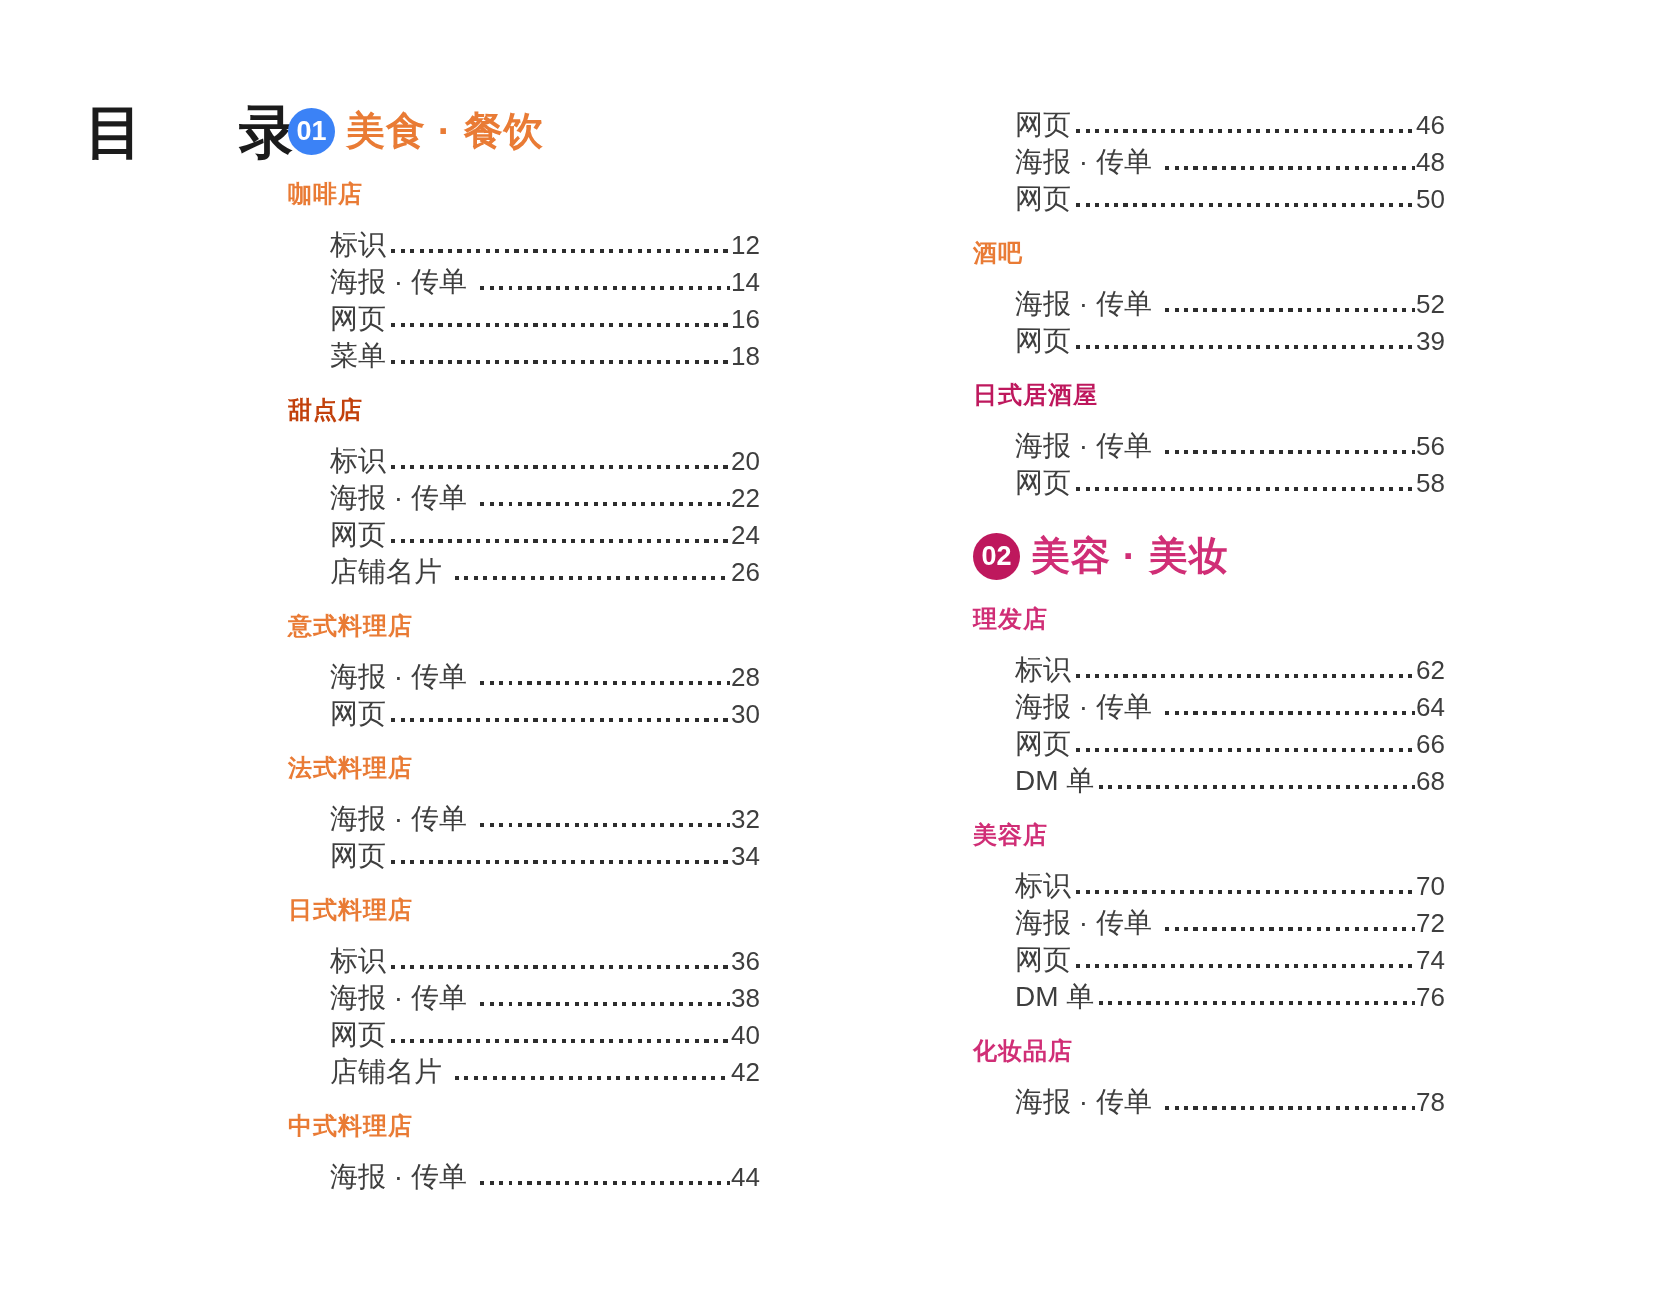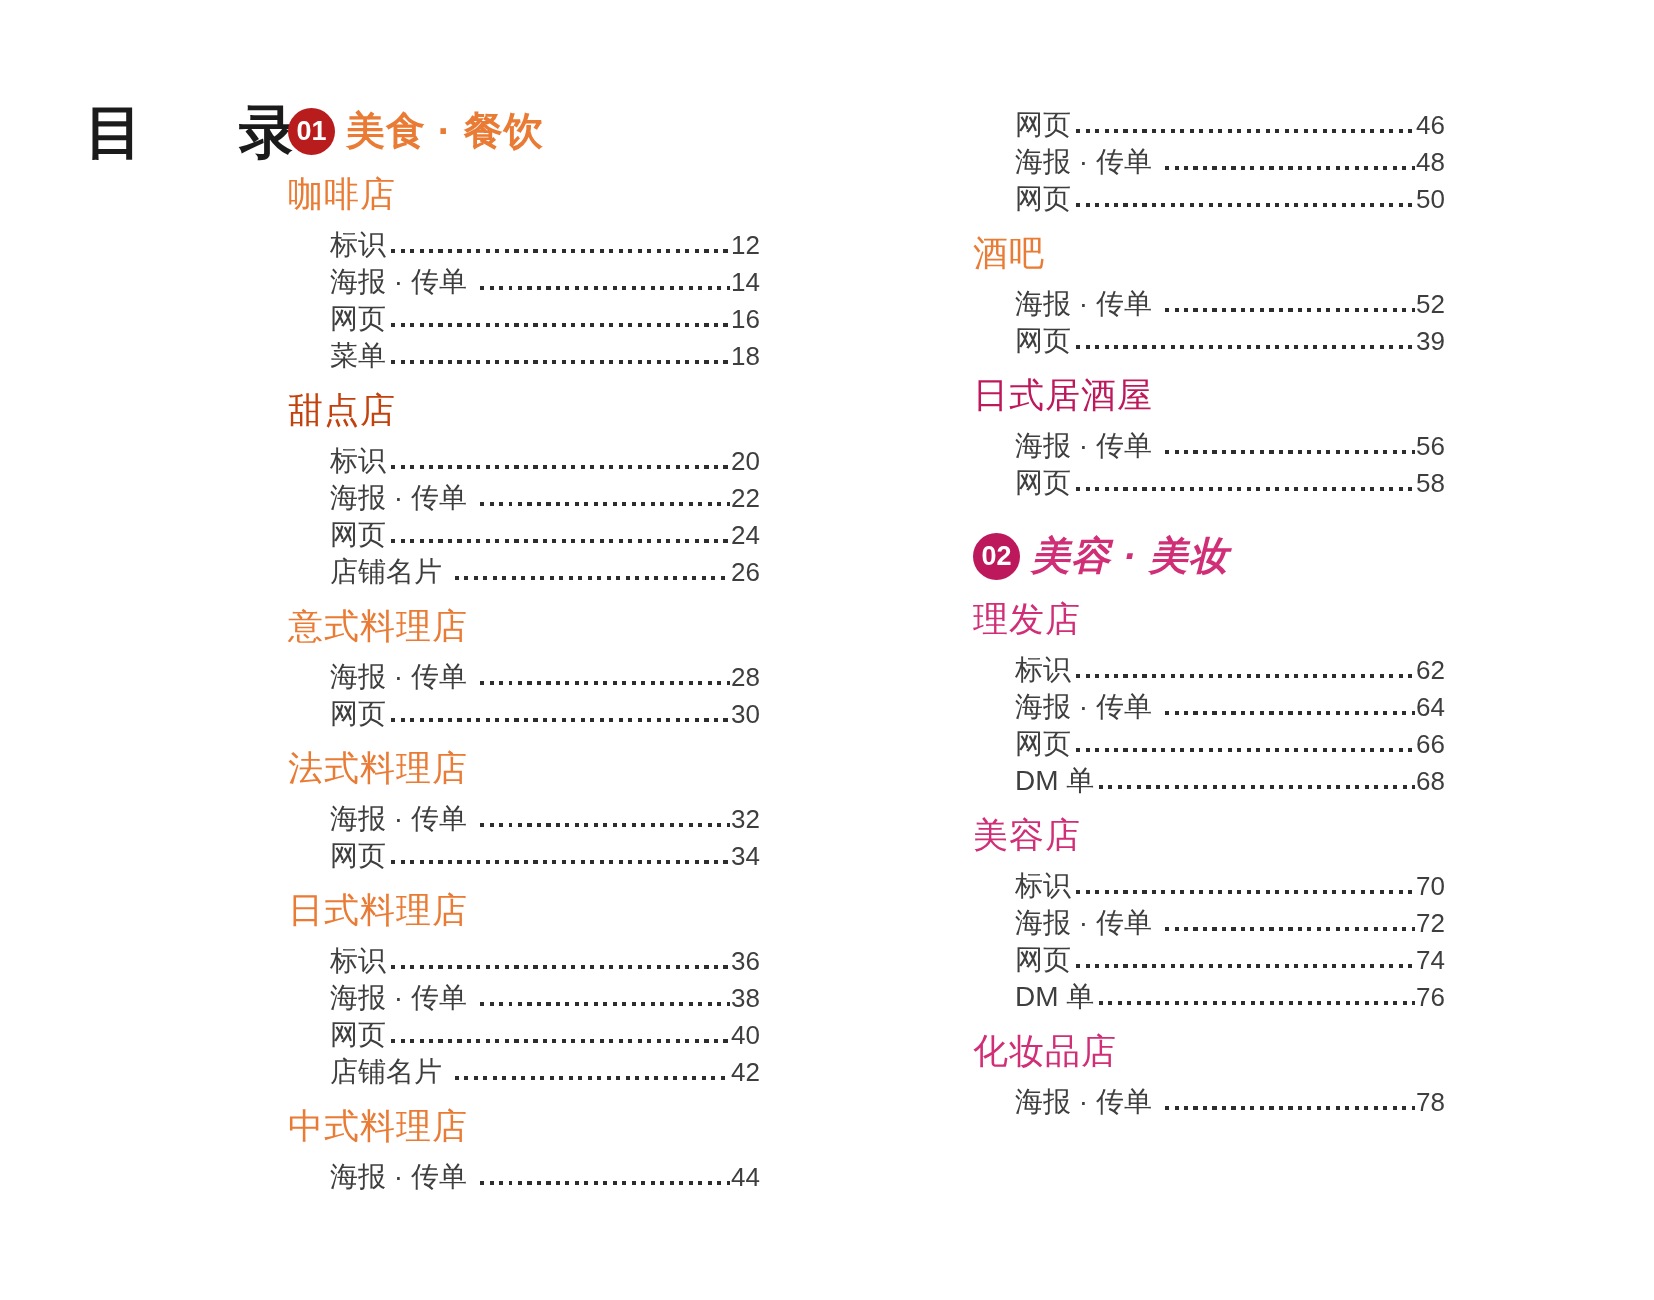--- a/index.html
+++ b/index.html
@@ -54,22 +54,22 @@
     font-size: 39px;
     font-weight: bold;
     letter-spacing: 1px;
     white-space: nowrap;
   }
   .group-heading {
     margin-top: 20px;
     margin-bottom: 14px;
     height: 34px;
     line-height: 34px;
-    font-size: 35px;
-    font-weight: normal;
+    font-size: 24px;
+    font-weight: bold;
     letter-spacing: 1px;
     white-space: nowrap;
   }
   .entry {
     display: flex;
     align-items: flex-end;
     height: 37px;
     padding-left: 42px;
     color: #3e3e3e;
   }
@@ -92,21 +92,21 @@
     flex: 0 0 auto;
   }
 </style>
 </head>
 <body>
 
 <div id="page">
   <div class="page-title">目 录</div>
   <div class="col col-1">
       <div class="part">
-        <span class="badge" style="background: #b91c1c;">01</span>
+        <span class="badge" style="background: #3b82f6;">01</span>
         <span class="part-title" style="color: rgb(233, 123, 53);">美食 · 餐饮</span>
       </div>
       <div class="group-heading" style="color: rgb(233, 123, 53);">咖啡店</div>
       <div class="entry">
         <span class="entry-label">标识</span>
         <span class="dots"></span>
         <span class="entry-page">12</span>
       </div>
       <div class="entry">
         <span class="entry-label">海报 · 传单 </span>
@@ -227,21 +227,21 @@
         <span class="dots"></span>
         <span class="entry-page">56</span>
       </div>
       <div class="entry">
         <span class="entry-label">网页</span>
         <span class="dots"></span>
         <span class="entry-page">58</span>
       </div>
       <div class="part mt">
         <span class="badge" style="background: #be185d;">02</span>
-        <span class="part-title" style="color: rgb(208, 46, 118); font-style: italic;">美容 · 美妆</span>
+        <span class="part-title" style="color: rgb(208, 46, 118);">美容 · 美妆</span>
       </div>
       <div class="group-heading" style="color: rgb(208, 46, 118);">理发店</div>
       <div class="entry">
         <span class="entry-label">标识</span>
         <span class="dots"></span>
         <span class="entry-page">62</span>
       </div>
       <div class="entry">
         <span class="entry-label">海报 · 传单 </span>
         <span class="dots"></span>

